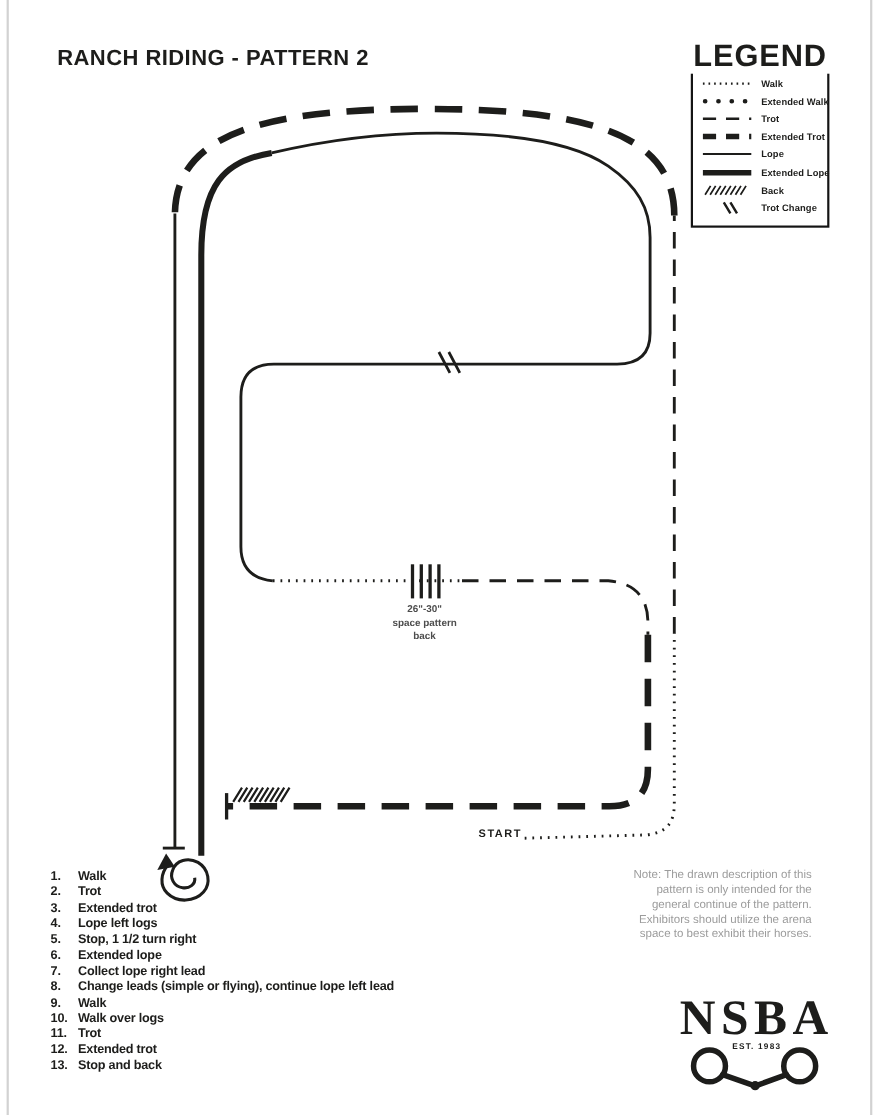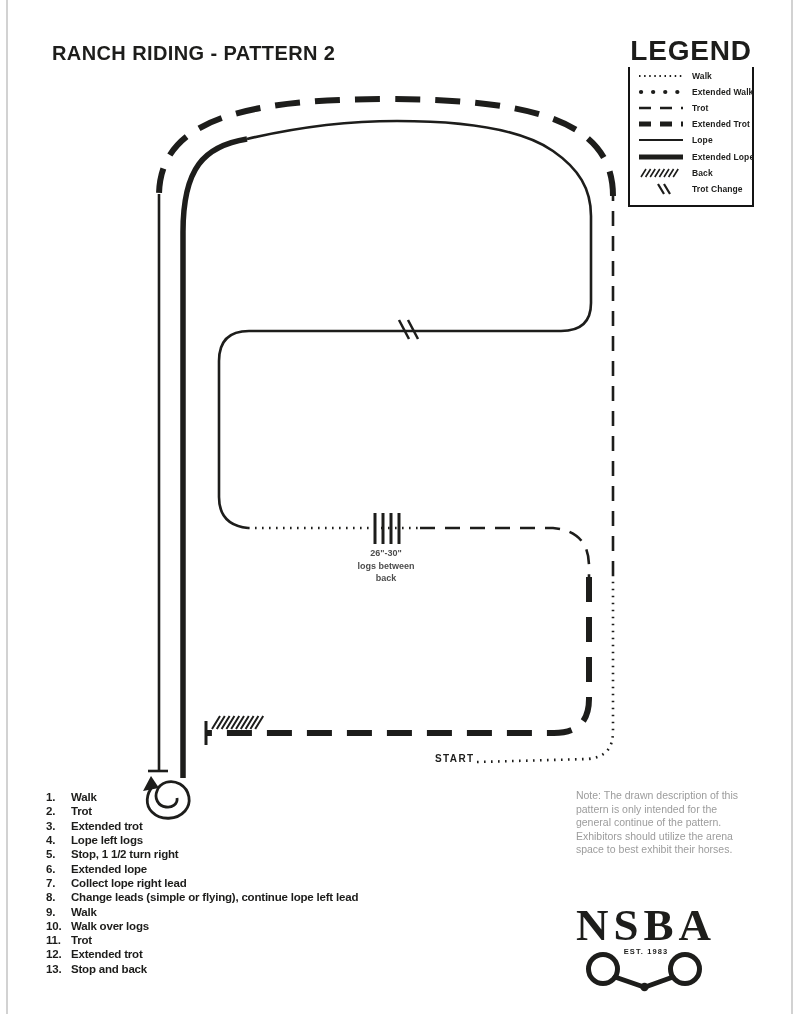--- a/index.html
+++ b/index.html
@@ -39,25 +39,25 @@
              font-size:9px;line-height:12.5px;font-weight:bold;color:#4d4d4d;}
 
   
   .maneuvers{position:absolute;left:46px;top:790px;font-size:11.5px;font-weight:bold;
              letter-spacing:-.2px;}
   .m-row{display:flex;height:14.3px;align-items:center;}
   .m-num{width:25px;flex:none;}
   .m-text{white-space:nowrap;}
 
   
-  .note{position:absolute;right:62px;top:789px;font-size:10.5px;
+  .note{position:absolute;right:62px;top:789px;text-align:right;font-size:10.5px;
         line-height:13.6px;color:#9c9c9c;}
 
   
-  .logo{position:absolute;left:561px;top:903px;width:170px;text-align:center;}
+  .logo{position:absolute;left:603px;top:903px;width:170px;text-align:center;}
   .nsba{font-family:"Liberation Serif",serif;font-weight:bold;font-size:45px;
         letter-spacing:5px;line-height:44px;white-space:nowrap;}
   .bit{position:relative;height:52px;margin-top:-1px;}
   .est{position:absolute;left:0;right:0;top:1px;font-size:7.5px;font-weight:bold;
        letter-spacing:1.1px;color:#1d1d1b;}
   .bit svg{position:absolute;left:0;top:0;}
 </style>
 </head>
 <body>
 
@@ -156,21 +156,21 @@
     <path class="pk xtrot" d="M 589 577 L 589 699 C 589 722 577 733 554 733 L 207 733"></path>
 
     <line class="pk" stroke-width="3" x1="206" y1="721" x2="206" y2="745"></line>
     <path class="pk" stroke-width="2" d="M212 729L220 716M216.8 729L224.8 716M221.6 729L229.6 716M226.4 729L234.4 716M231.2 729L239.2 716M236 729L244 716M240.8 729L248.8 716M245.6 729L253.6 716M250.4 729L258.4 716M255.2 729L263.2 716"></path>
   </svg>
 
   <div class="start-label">START</div>
 
   <div class="logs-note">
     <div>26"-30"</div>
-    <div>logs between</div>
+    <div>space pattern</div>
     <div>back</div>
   </div>
 
   <div class="maneuvers">
     <div class="m-row">
         <span class="m-num">1.</span>
         <span class="m-text">Walk</span>
       </div>
     <div class="m-row">
         <span class="m-num">2.</span>

